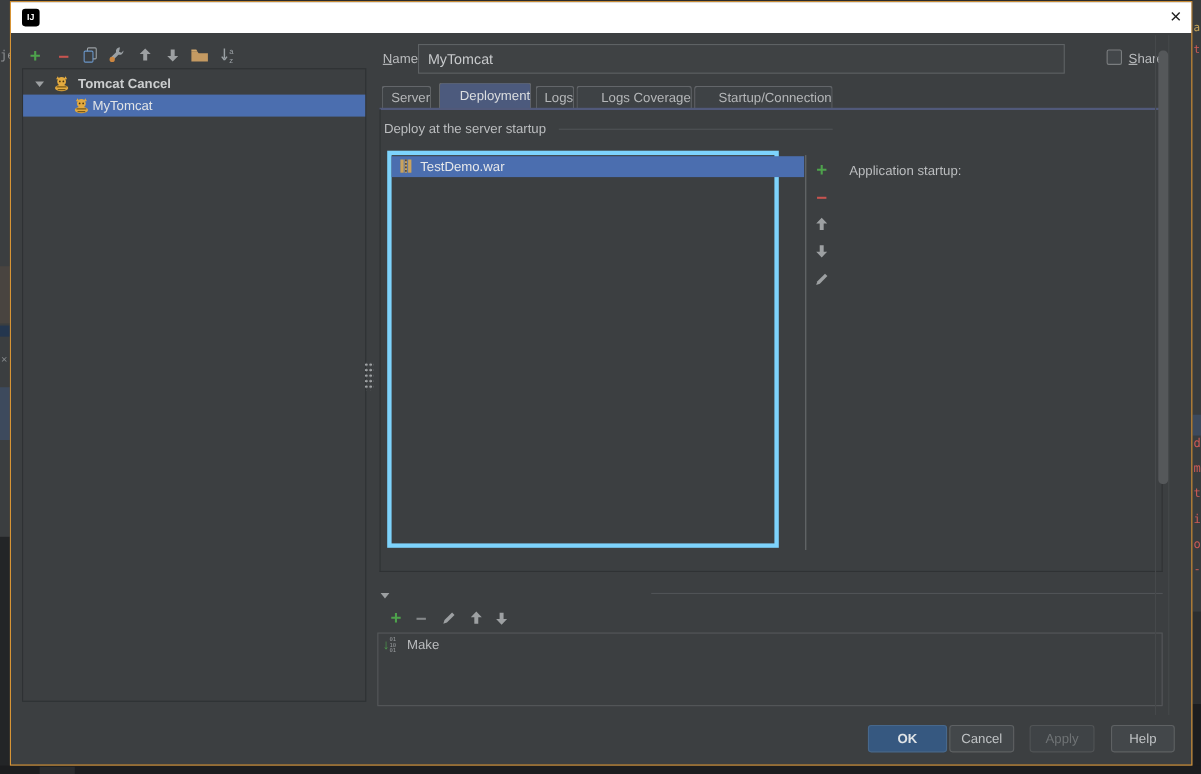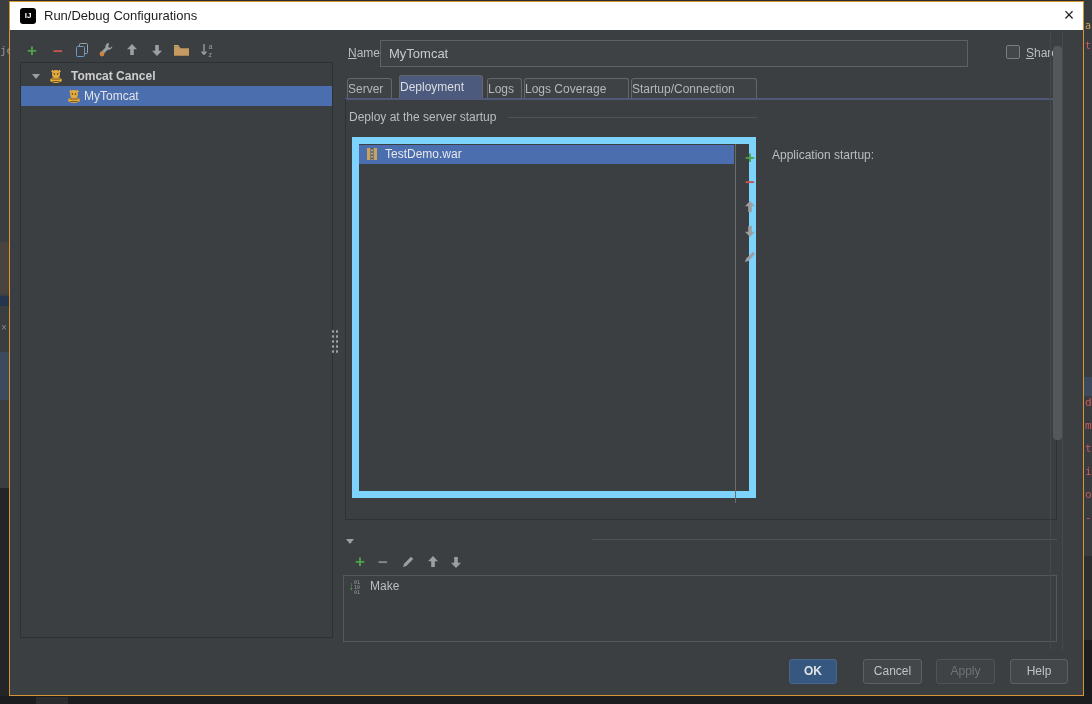--- a/index.html
+++ b/index.html
@@ -9,21 +9,21 @@
   .txt{color:#bbbdbf;font-size:12px;white-space:nowrap}
   .boldtxt{font-weight:bold;color:#cccecf}
   .mn{text-decoration:underline}
   .plus{color:#4ea24c;font-size:17px;font-weight:bold;line-height:15px;width:16px;text-align:center}
   .minus{color:#c75450;font-size:17px;font-weight:bold;line-height:13px;width:16px;text-align:center}
   .minus.dim,.plusdim{color:#85888a}
   .tri-d{width:0;height:0;border-left:4px solid transparent;border-right:4px solid transparent;border-top:5px solid #9da0a2}
   .tri-r{width:0;height:0;border-top:4px solid transparent;border-bottom:4px solid transparent;border-left:5px solid #9da0a2}
   .grip{width:9px;height:26px;background-image:radial-gradient(circle,#9fa2a4 1px,transparent 1.4px);background-size:4px 5px}
   .tab{border:1px solid #63666a;border-bottom:none;border-radius:3px 3px 0 0;background:#3e4245;
-       color:#b5b7b9;font-size:12px;text-align:left;line-height:20px}
+       color:#b5b7b9;font-size:12px;text-align:right;line-height:20px}
   .tab.sel{background:#4c5a7d;color:#dcdee0;line-height:23px}
   .btn{border:1px solid #5e6163;border-radius:3px;background:#43474a;color:#c0c3c5;
        font-size:12px;text-align:center;line-height:23px}
   .btn.primary{background:#365880;border-color:#47688c;color:#dfe3e6;font-weight:bold}
   .btn.disabled{background:#3f4346;border-color:#515456;color:#6f7375}
   .mono{font-family:"DejaVu Sans Mono",monospace}
   svg{display:block}
   .bits{font-size:5px;line-height:5px;color:#9a9da0;font-family:"DejaVu Sans Mono",monospace}
 </style>
 </head>
@@ -54,21 +54,20 @@
 
 <div class="a" style="left:0;top:696px;width:1092px;height:8px;background:#1c1d1f">
   <div class="a" style="left:36px;top:1px;width:32px;height:7px;background:#2a2c2e"></div>
 </div>
 
 <div class="a" style="left:9px;top:1px;width:1075px;height:695px;background:#3c3f41;border:1px solid #d79435">
 
   <div class="a" style="left:0;top:0;width:1073px;height:28px;background:#ffffff">
     <div class="a" style="left:10px;top:6px;width:16px;height:16px;background:#000;border-radius:3px;color:#fff;
                 font-size:8px;font-weight:bold;text-align:center;line-height:15px">IJ</div>
-    <span class="a" style="left:34px;top:0;line-height:28px;font-size:13px;color:#1d1d1d;white-space:nowrap">Run/Debug Configurations</span>
     <div class="a" style="left:1046px;top:0;width:26px;height:28px;text-align:center;line-height:26px;font-size:18px;color:#1d1d1d;cursor:pointer">×</div>
   </div>
 
   <div class="a plus" style="left:14px;top:41px">+</div>
   <div class="a minus" style="left:40px;top:43px">−</div>
   <div class="a" style="left:64px;top:40px;width:16px;height:16px">
     <svg width="16" height="16" viewBox="0 0 16 16">
       <rect x="5.5" y="1.5" width="8" height="10" rx="1" fill="none" stroke="#9aa0a4"></rect>
       <rect x="2.5" y="4.5" width="8" height="10" rx="1" fill="#3c3f41" stroke="#6a96c8"></rect>
     </svg>
@@ -148,21 +147,21 @@
   <div class="a tab sel" style="left:389px;top:73px;width:84px;height:24px">Deployment</div>
   <div class="a tab" style="left:477px;top:76px;width:35px;height:21px">Logs</div>
   <div class="a tab" style="left:514px;top:76px;width:105px;height:21px">Logs Coverage</div>
   <div class="a tab" style="left:621px;top:76px;width:126px;height:21px">Startup/Connection</div>
   <div class="a" style="left:335px;top:96px;width:712px;height:2px;background:#51597a"></div>
   <div class="a" style="left:335px;top:97px;width:712px;height:421px;border:1px solid #2f3234;border-top:none"></div>
 
   <span class="a txt" style="left:339px;top:108px">Deploy at the server startup</span>
   <div class="a" style="left:498px;top:115px;width:249px;height:1px;background:#505356"></div>
 
-  <div class="a" style="left:342px;top:135px;width:404px;height:361px;border:7px solid #7dd3fc">
+  <div class="a" style="left:342px;top:135px;width:356px;height:361px;border:4px solid #7dd3fc">
     <div class="a" style="left:0;top:1px;width:375px;height:19px;background:#4b6eaf">
       <div class="a" style="left:6px;top:2px;width:14px;height:14px">
         <svg width="14" height="14" viewBox="0 0 14 14">
           <rect x="2" y="1" width="3" height="12" fill="#c9a25c"></rect>
           <rect x="9" y="1" width="3" height="12" fill="#c9a25c"></rect>
           <rect x="5.8" y="1" width="2.4" height="12" fill="#caa35d"></rect>
           <path d="M7 1v12" stroke="#54493a" stroke-width="1.6" stroke-dasharray="1.6 1.6"></path>
         </svg>
       </div>
       <span class="a txt" style="left:26px;top:2px;color:#e6e8ea">TestDemo.war</span>
@@ -222,17 +221,17 @@
         </span>
       </div>
       <span class="a txt" style="left:26px;top:2px">Make</span>
     </div>
   </div>
 
   <div class="a" style="left:1040px;top:30px;width:13px;height:618px;border-left:1px solid #46494b;border-right:1px solid #46494b">
     <div class="a" style="left:2px;top:14px;width:9px;height:394px;background:#55585a;border-radius:4px"></div>
   </div>
 
-  <div class="a btn primary" style="left:779px;top:657px;width:48px;height:25px">OK</div>
+  <div class="a btn primary" style="left:779px;top:657px;width:72px;height:25px">OK</div>
   <div class="a btn" style="left:853px;top:657px;width:59px;height:25px">Cancel</div>
   <div class="a btn disabled" style="left:926px;top:657px;width:59px;height:25px">Apply</div>
   <div class="a btn" style="left:1000px;top:657px;width:58px;height:25px">Help</div>
 </div>
 
 </body></html>

